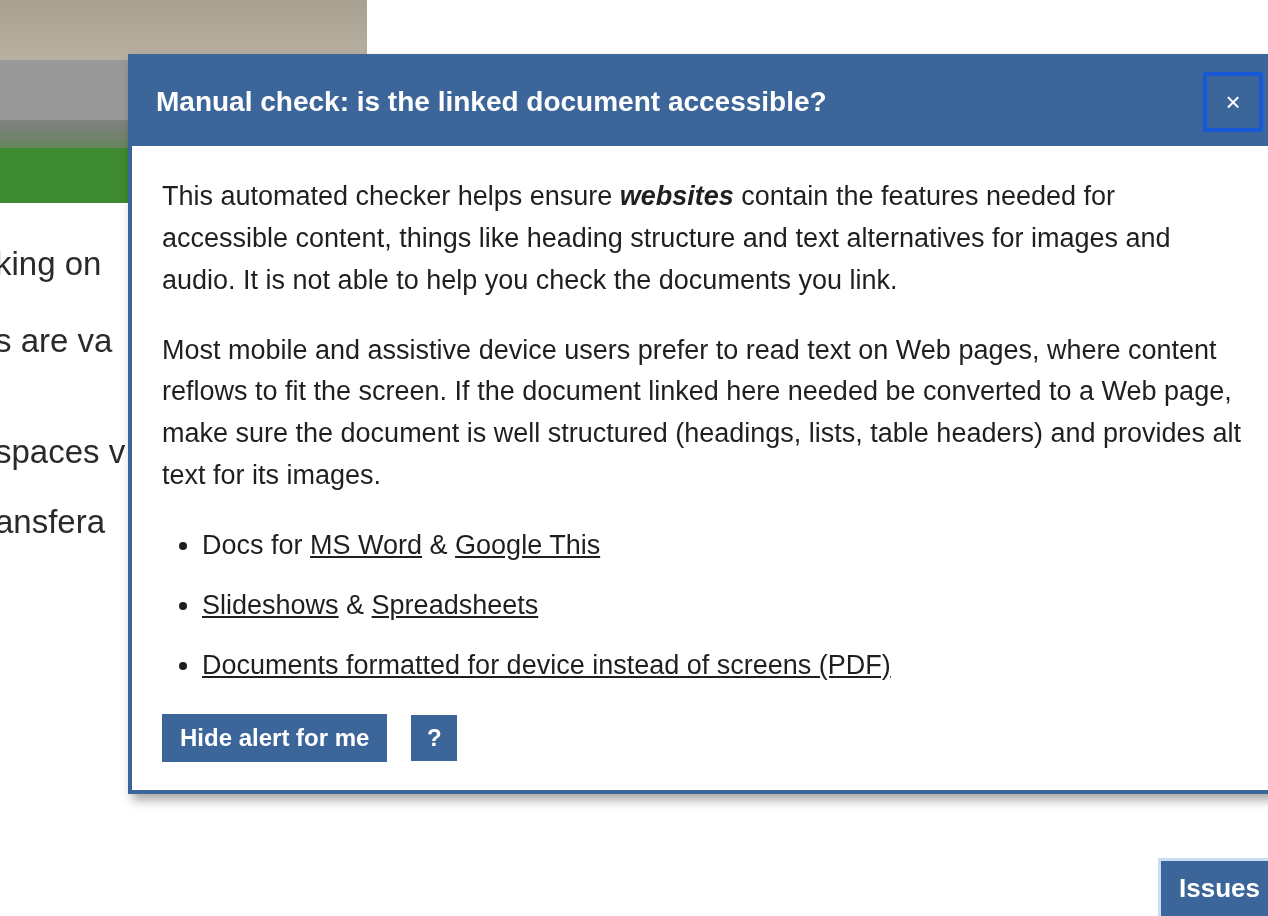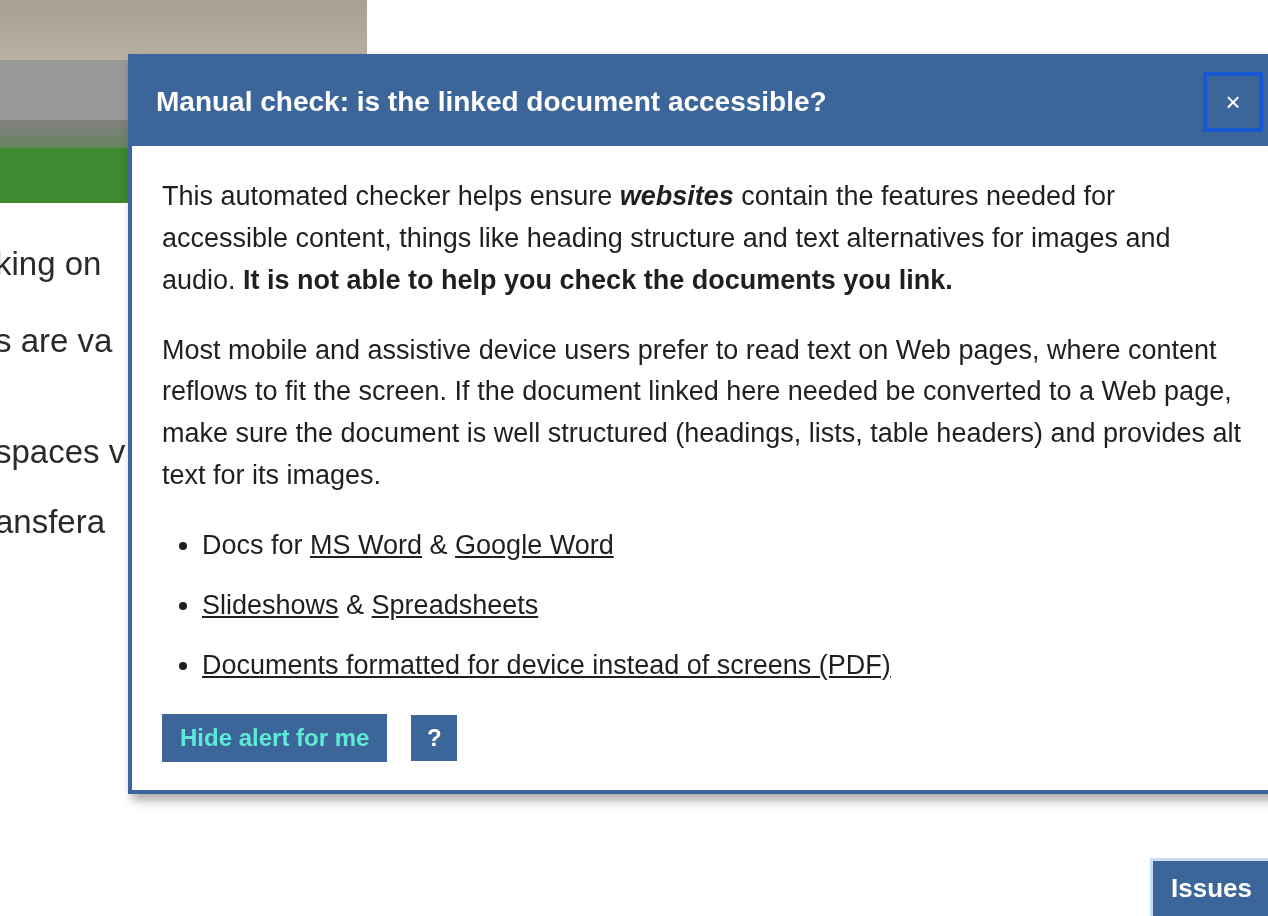--- a/index.html
+++ b/index.html
@@ -114,21 +114,21 @@
     cursor: pointer;
   }
 
   .dialog-body {
     padding: 30px 30px 28px 30px;
     font-size: 27px;
     line-height: 1.55;
     color: #1f1f1f;
   }
   .dialog-body p { margin: 0 0 28px 0; }
-  .dialog-body strong { font-weight: 700; }
+  .dialog-body strong { font-weight: 400; }
   .dialog-body em.bold { font-style: italic; font-weight: 700; }
 
   .dialog-body ul {
     margin: 0 0 28px 0;
     padding-left: 40px;
   }
   .dialog-body li {
     margin-bottom: 18px;
     font-size: 27px;
   }
@@ -137,21 +137,21 @@
     text-decoration: underline;
   }
 
   .actions {
     display: flex;
     gap: 24px;
     align-items: center;
   }
   .hide-btn {
     background: #3c6699;
-    color: #5eead4;
+    color: #ffffff;
     border: none;
     padding: 10px 18px;
     font-size: 24px;
     font-weight: 700;
     cursor: pointer;
   }
   .help-btn {
     background: #3c6699;
     color: #fff;
     border: none;
@@ -164,21 +164,21 @@
 
   
   .issues-tab {
     position: absolute;
     right: 0;
     bottom: 0;
     background: #3c6699;
     color: #fff;
     font-weight: 700;
     font-size: 26px;
-    padding: 12px 16px 12px 18px;
+    padding: 12px 8px 12px 18px;
     border: 3px solid #c8def5;
     border-right: none;
     border-bottom: none;
     cursor: pointer;
   }
 </style>
 </head>
 <body>
 
 <div class="bg-image"></div>
@@ -206,21 +206,21 @@
       <span>×</span>
     </div>
   </div>
   <div class="dialog-body">
     <p>
       <span>This automated checker helps ensure </span><em class="bold">websites</em><span> contain the features needed for accessible content, things like heading structure and text alternatives for images and audio. </span><strong>It is not able to help you check the documents you link.</strong>
     </p>
     <p>Most mobile and assistive device users prefer to read text on Web pages, where content reflows to fit the screen. If the document linked here needed be converted to a Web page, make sure the document is well structured (headings, lists, table headers) and provides alt text for its images.</p>
     <ul>
       <li>
-        <span>Docs for </span><a href="#">MS Word</a><span> &amp; </span><a href="#">Google Word</a>
+        <span>Docs for </span><a href="#">MS Word</a><span> &amp; </span><a href="#">Google This</a>
       </li>
       <li>
         <a href="#">Slideshows</a><span> &amp; </span><a href="#">Spreadsheets</a>
       </li>
       <li>
         <a href="#">Documents formatted for device instead of screens (PDF)</a>
       </li>
     </ul>
     <div class="actions">
       <button class="hide-btn">Hide alert for me</button>

